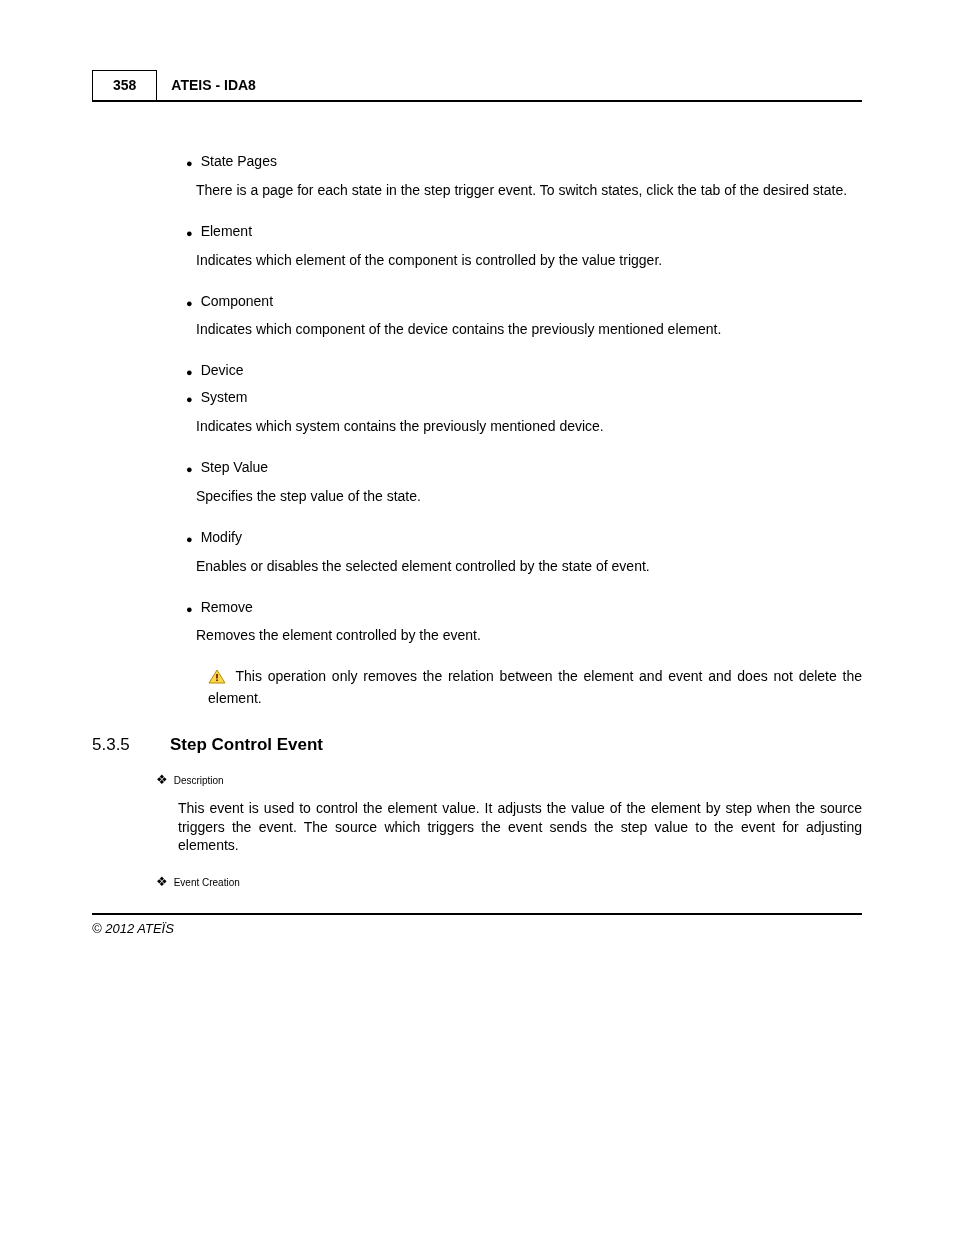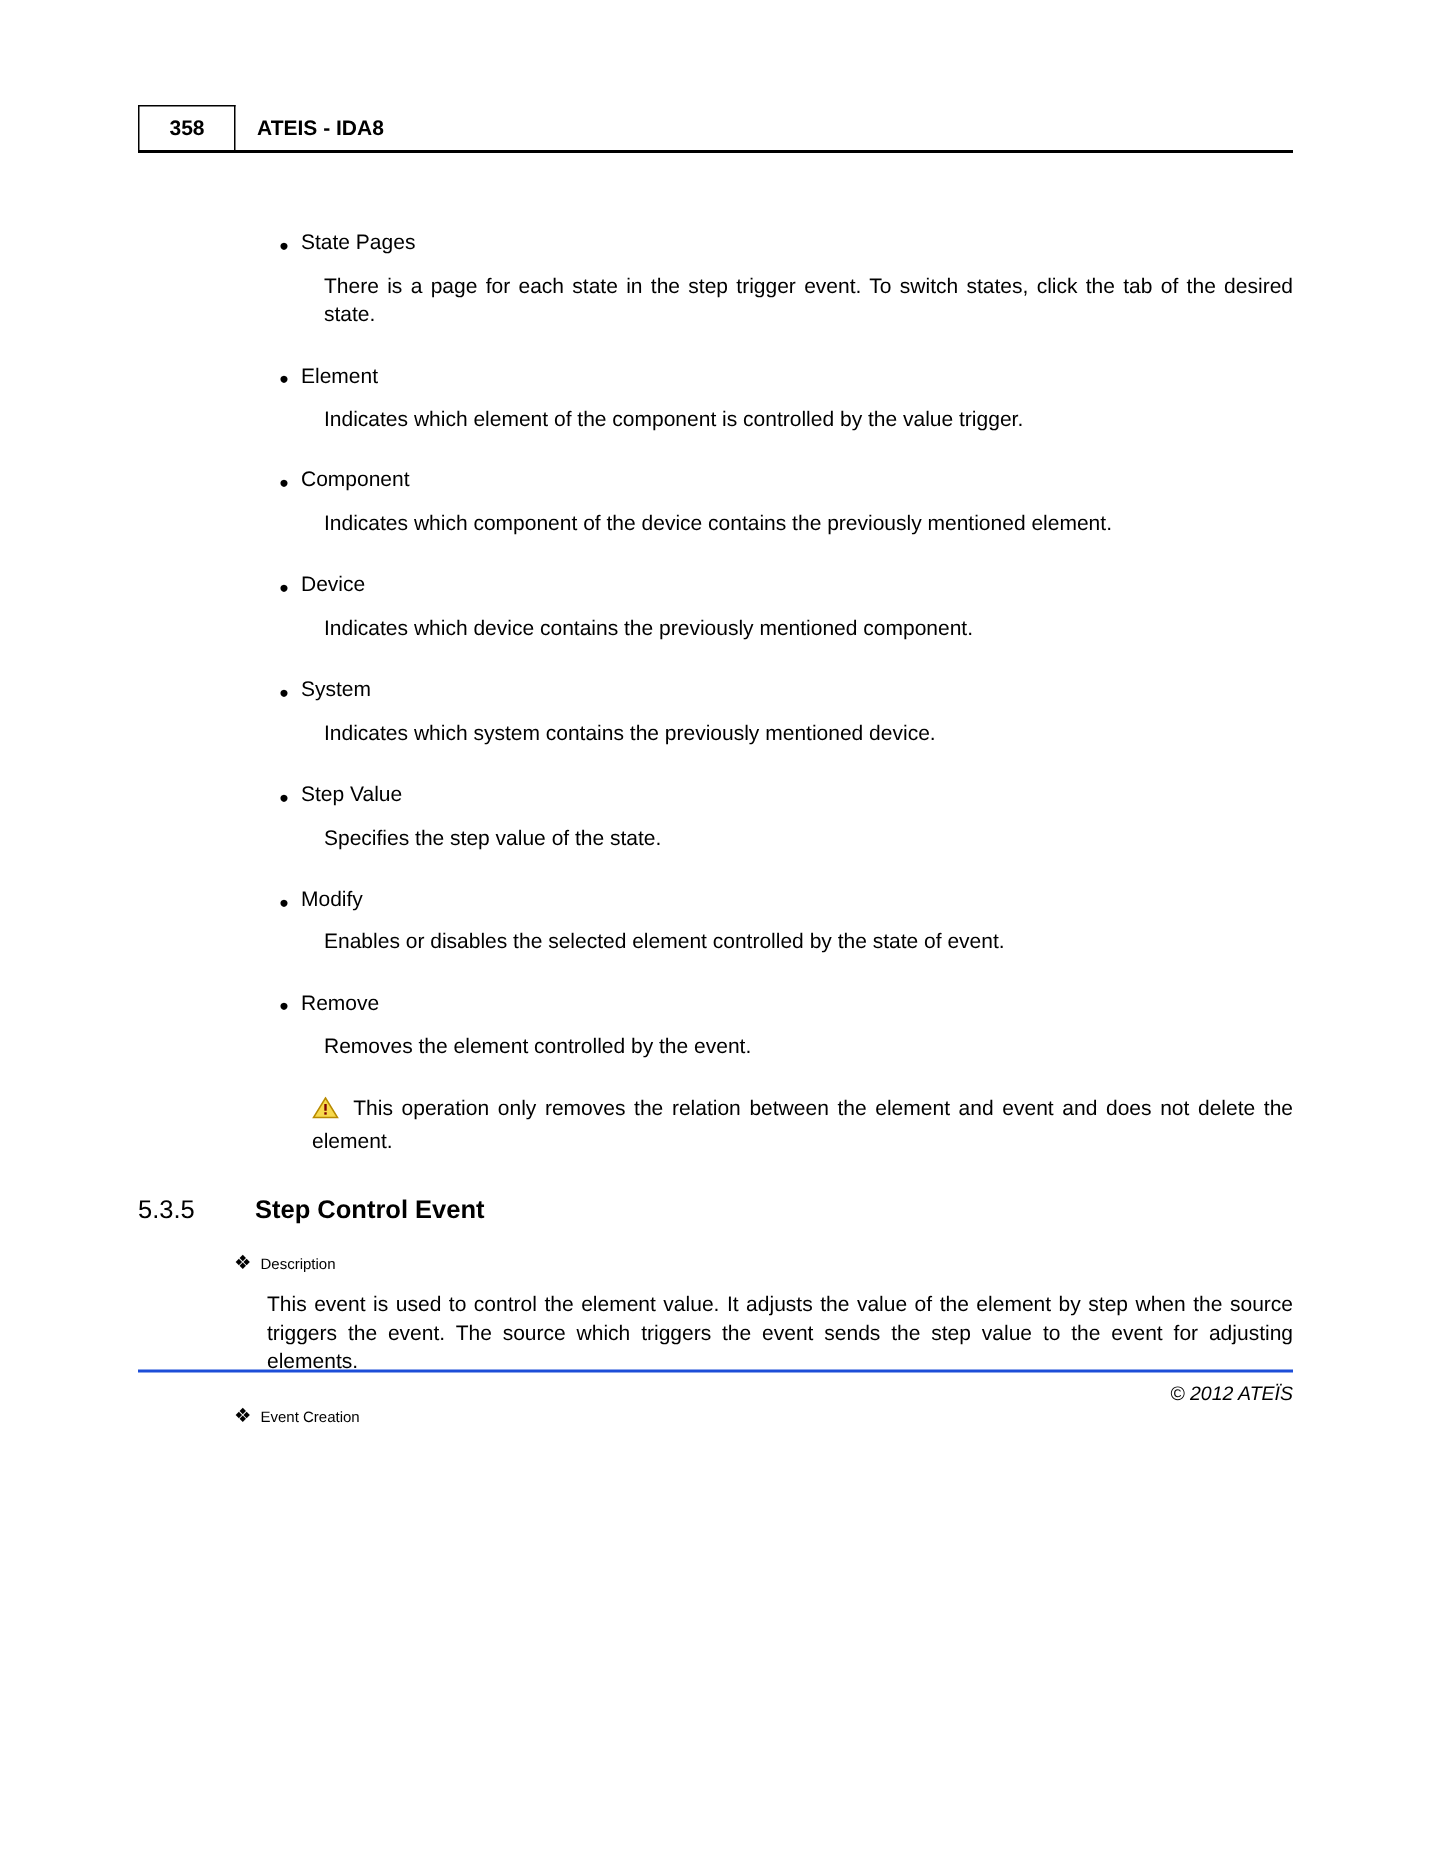--- a/index.html
+++ b/index.html
@@ -50,21 +50,21 @@
   .bullet-dot {
     font-size: 11px;
     line-height: 1;
     position: relative;
     top: 1px;
   }
   .bullet-title {
     font-size: 14px;
   }
   .bullet-desc {
-    margin: 10px 0 22px 30px;
+    margin: 10px 0 22px 10px;
     text-align: justify;
   }
   .warn-block {
     margin: 16px 0 0 22px;
     text-align: justify;
   }
   .warn-icon {
     display: inline-block;
     vertical-align: -3px;
     margin-right: 4px;
@@ -102,22 +102,22 @@
   }
   .section-desc {
     margin: 6px 0 18px -8px;
     text-align: justify;
   }
   .footer {
     position: absolute;
     left: 92px;
     right: 92px;
     bottom: 48px;
-    border-top: 2px solid #1d4ed8;
-    text-align: right;
+    border-top: 2px solid #000000;
+    text-align: left;
     padding-top: 6px;
     font-style: italic;
     font-size: 13px;
   }
 </style>
 </head>
 <body>
 
 <div class="page">
 
@@ -150,21 +150,20 @@
         <span class="bullet-title">Component</span>
       </div>
       <div class="bullet-desc">Indicates which component of the device contains the previously mentioned element.</div>
     </div>
 
     <div class="bullet-item">
       <div class="bullet-line">
         <span class="bullet-dot">●</span>
         <span class="bullet-title">Device</span>
       </div>
-      <div class="bullet-desc">Indicates which device contains the previously mentioned component.</div>
     </div>
 
     <div class="bullet-item">
       <div class="bullet-line">
         <span class="bullet-dot">●</span>
         <span class="bullet-title">System</span>
       </div>
       <div class="bullet-desc">Indicates which system contains the previously mentioned device.</div>
     </div>
 

